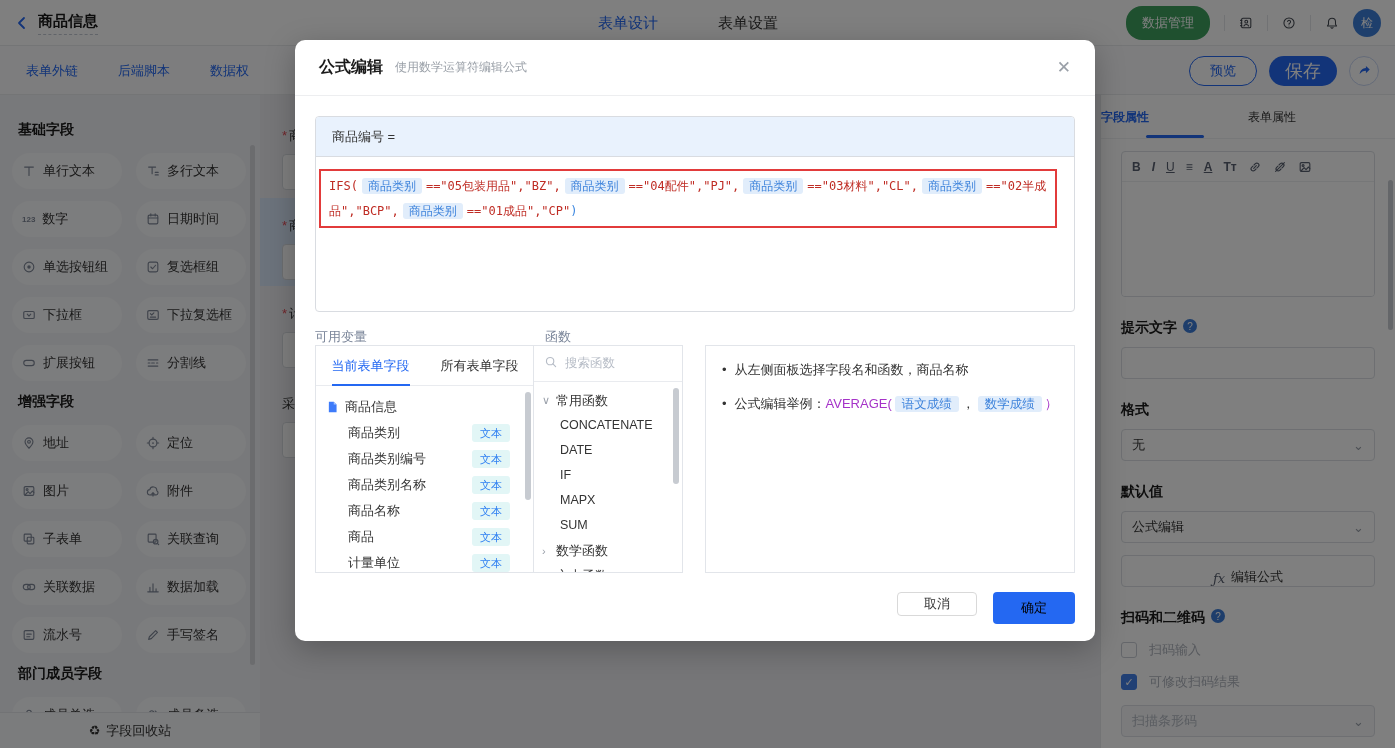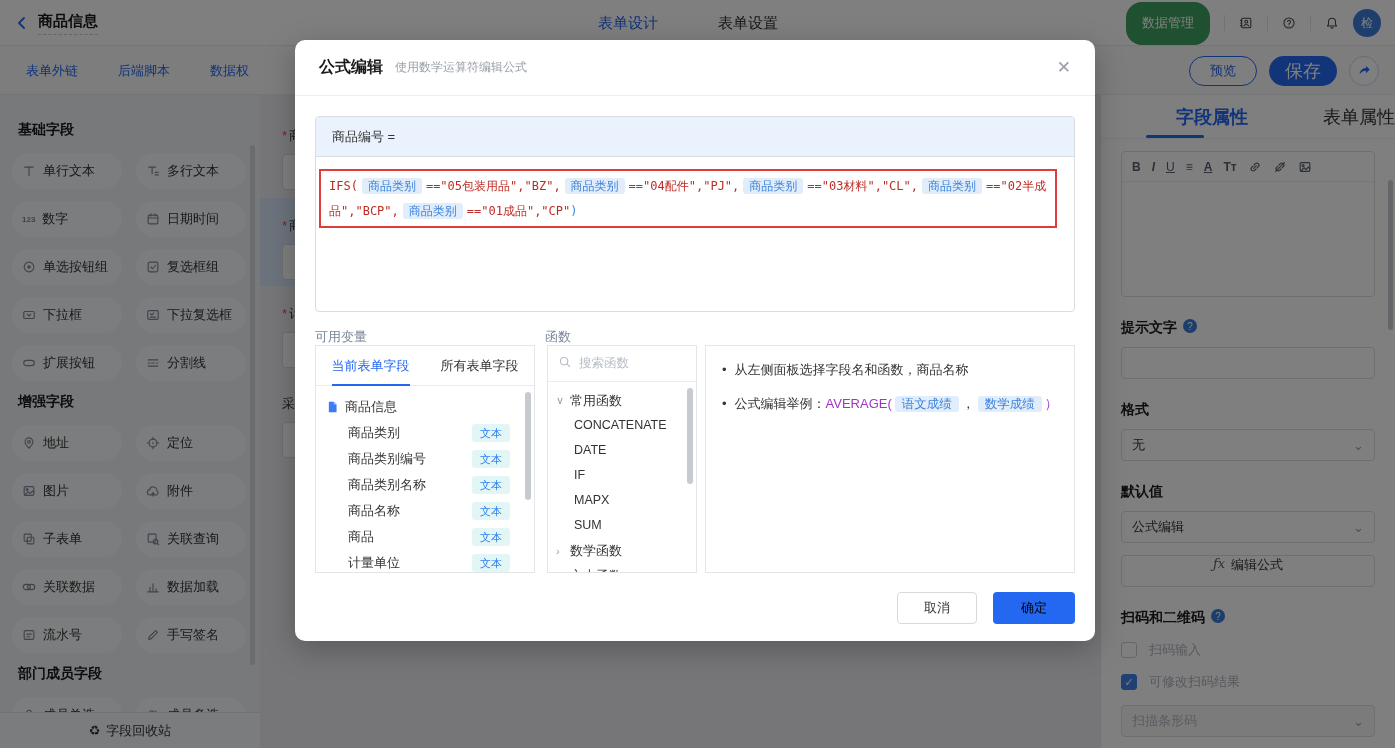--- a/index.html
+++ b/index.html
@@ -11,21 +11,21 @@
   .header { position:absolute; left:0; top:0; width:1395px; height:46px; background:#fff;
             border-bottom:1px solid #E9EAEC; z-index:10; }
   .hdr-left { position:absolute; left:14px; top:0; height:46px; display:flex; align-items:center; gap:8px; }
   .back-ic { color:#2468F2; display:flex; align-items:center; cursor:pointer; }
   .hdr-title { font-size:15px; font-weight:bold; color:#1A1A1A; padding-bottom:3px;
                border-bottom:1px dashed #C3C8D2; }
   .hdr-tab { position:absolute; top:0; height:46px; line-height:46px; font-size:15px; cursor:pointer; }
   .hdr-tab.active { color:#2468F2; }
   .hdr-tab.idle { color:#333; }
   .hdr-right { position:absolute; right:14px; top:0; height:46px; display:flex; align-items:center; gap:14px; }
-  .btn-green { height:43px; padding:0 16px; border-radius:16px; background:#3EA15F; color:#fff;
+  .btn-green { height:34px; padding:0 16px; border-radius:16px; background:#3EA15F; color:#fff;
                font-size:13px; display:flex; align-items:center; cursor:pointer; }
   .hdr-div { width:1px; height:16px; background:#E3E5E8; }
   .hdr-ic { color:#41464F; display:flex; align-items:center; cursor:pointer; }
   .avatar { width:28px; height:28px; border-radius:50%; background:#3D7FD9; color:#fff; font-size:12px;
             display:flex; align-items:center; justify-content:center; cursor:pointer; }
 
   
   .subbar { position:absolute; left:0; top:46px; width:1395px; height:49px; background:#FAFBFC;
             border-bottom:1px solid #E8EAED; z-index:5; }
   .sub-links { position:absolute; left:20px; top:0; height:49px; display:flex; align-items:center; gap:34px; }
@@ -57,42 +57,42 @@
   .cv-highlight { position:absolute; left:0px; top:103px; width:320px; height:88px; background:#D9E6F8; }
   .cv-field { position:absolute; left:22px; }
   .cv-label { font-size:13px; color:#333; white-space:nowrap; }
   .cv-req { color:#E34D59; margin-right:2px; }
   .cv-input { margin-top:9px; width:260px; height:36px; background:#fff; border:1px solid #D9DCE1; border-radius:4px; }
 
   
   .rpanel { position:absolute; left:1100px; top:95px; width:295px; height:653px; background:#fff;
             border-left:1px solid #E6E8EB; z-index:5; }
   .rp-tabs { position:relative; height:44px; border-bottom:1px solid #EFF0F2; display:flex; }
-  .rp-tab { flex:1; text-align:right; line-height:44px; font-size:18px; color:#333; cursor:pointer; position:relative; }
+  .rp-tab { flex:1; text-align:left; line-height:44px; font-size:12px; color:#333; cursor:pointer; position:relative; }
   .rp-tab.active { color:#2468F2; font-weight:bold; }
   .rp-tab.active::after { content:""; position:absolute; left:50%; transform:translateX(-50%); bottom:0;
                           width:58px; height:3px; background:#2468F2; border-radius:2px; }
   .rp-body { padding:12px 20px 0 20px; }
   .rte { border:1px solid #DCDFE4; border-radius:4px; overflow:hidden; }
   .rte-bar { height:30px; display:flex; align-items:center; gap:11px; padding:0 10px;
              border-bottom:1px solid #ECEEF1; color:#596070; }
   .rte-it { font-size:12px; color:#596070; cursor:pointer; display:flex; align-items:center; font-weight:bold; }
   .rte-it.u { text-decoration:underline; font-weight:normal; }
   .rte-area { height:114px; background:#fff; }
   .rp-label { font-size:14px; font-weight:bold; color:#1A1A1A; margin:22px 0 10px 0; display:flex; gap:6px; }
   .help-dot { width:14px; height:14px; border-radius:50%; background:#3B7BD6; color:#fff; font-size:10px;
               display:inline-flex; align-items:center; justify-content:center; cursor:pointer; font-weight:normal; }
   .rp-input { width:100%; height:32px; border:1px solid #DCDFE4; border-radius:4px; background:#fff; }
   .rp-select { width:100%; height:32px; border:1px solid #DCDFE4; border-radius:4px; background:#fff;
                display:flex; align-items:center; justify-content:space-between; padding:0 10px;
                font-size:13px; color:#333; cursor:pointer; }
   .rp-select .chev { color:#9AA0AA; }
   .rp-select.disabled { background:#F6F7F9; color:#B4B9C2; }
   .rp-fxbtn { width:100%; height:32px; border:1px solid #DCDFE4; border-radius:4px; background:#fff; margin-top:12px;
-              display:flex; align-items:flex-start; justify-content:center; gap:6px; font-size:13px; color:#333; cursor:pointer; }
+              display:flex; align-items:flex-end; justify-content:center; gap:6px; font-size:13px; color:#333; cursor:pointer; }
   .fx-g { font-family:"DejaVu Serif", serif; font-style:italic; color:#596070; font-size:13px; }
   .rp-check { display:flex; align-items:center; gap:12px; margin-top:14px; font-size:13px; color:#AEB3BC; cursor:pointer; }
   .cbox { width:16px; height:16px; border-radius:3px; border:1px solid #C9CDD4; background:#fff; flex:none;
           display:flex; align-items:center; justify-content:center; }
   .cbox.on { background:#4380E8; border-color:#4380E8; color:#fff; font-size:11px; }
   .win-scroll { position:absolute; right:2px; top:180px; width:5px; height:150px; background:#C9CCD2; border-radius:3px; z-index:6; }
 
   
   .overlay { position:absolute; inset:0; background:rgba(0,0,0,0.5); z-index:50; }
   .modal { position:absolute; left:295px; top:40px; width:800px; height:601px; background:#fff;
@@ -112,21 +112,21 @@
               color:#BF2C24; overflow:hidden; cursor:text; }
   .tk-field { background:#E1EDFB; color:#3C82DB; border-radius:3px; padding:1px 6px; margin:0 4px;
               font-family:"Liberation Sans", sans-serif; font-size:12px; }
   .tk-fn { color:#BF2C24; }
   .tk-code { color:#BF2C24; }
   .tk-paren { color:#3C87E0; }
 
   .m-caption { position:absolute; top:288px; font-size:13px; color:#7A8599; }
   .panel-box { position:absolute; top:305px; height:228px; border:1px solid #E2E5EA; background:#fff; overflow:hidden; }
   #varsBox { left:20px; width:220px; }
-  #funcBox { left:252px; width:150px; }
+  #funcBox { left:238px; width:150px; }
   #tipBox  { left:410px; right:20px; padding:14px 16px; }
 
   .v-tabs { height:40px; display:flex; border-bottom:1px solid #E9EBEF; }
   .v-tab { flex:1; text-align:center; line-height:39px; font-size:13px; color:#333; cursor:pointer; position:relative; white-space:nowrap; }
   .v-tab.active { color:#2468F2; }
   .v-tab.active::after { content:""; position:absolute; left:50%; transform:translateX(-50%); bottom:-1px;
                          width:78px; height:2px; background:#2468F2; }
   .v-list { padding:8px 10px 0 10px; }
   .v-root { height:26px; display:flex; align-items:center; gap:6px; font-size:13px; color:#333; cursor:pointer; }
   .v-row { height:26px; display:flex; align-items:center; padding-left:22px; cursor:pointer; }
@@ -141,21 +141,21 @@
   .fn-chev { color:#9AA0AA; font-size:11px; width:10px; display:inline-block; }
   .fn-item { height:25px; line-height:25px; padding-left:18px; font-size:12.5px; color:#333; cursor:pointer; }
   .fn-scroll { position:absolute; right:3px; top:42px; width:6px; height:96px; background:#C7CBD1; border-radius:3px; }
 
   .tip-line { font-size:13px; color:#333; line-height:20px; margin-bottom:14px; display:flex; }
   .tip-dot { margin-right:8px; color:#333; }
   .tip-fn { color:#A532C8; }
   .tip-pill { background:#E1EDFB; color:#3C82DB; border-radius:3px; padding:1px 7px; margin:12px 3px; font-size:12.5px; }
 
   .m-foot { position:absolute; right:20px; bottom:17px; display:flex; gap:16px; }
-  .btn-cancel { width:80px; height:32px; background:#fff; border:1px solid #D9D9D9; border-radius:4px;
+  .btn-cancel { width:80px; height:24px; background:#fff; border:1px solid #D9D9D9; border-radius:4px;
                 font-size:13px; color:#333; display:flex; align-items:center; justify-content:center; cursor:pointer; }
   .btn-ok { width:82px; height:32px; background:#2468F2; border-radius:4px; font-size:13px; color:#000000;
             display:flex; align-items:center; justify-content:center; cursor:pointer; }
 </style>
 </head>
 <body>
 
 <div id="app">
 
   <div class="header">

